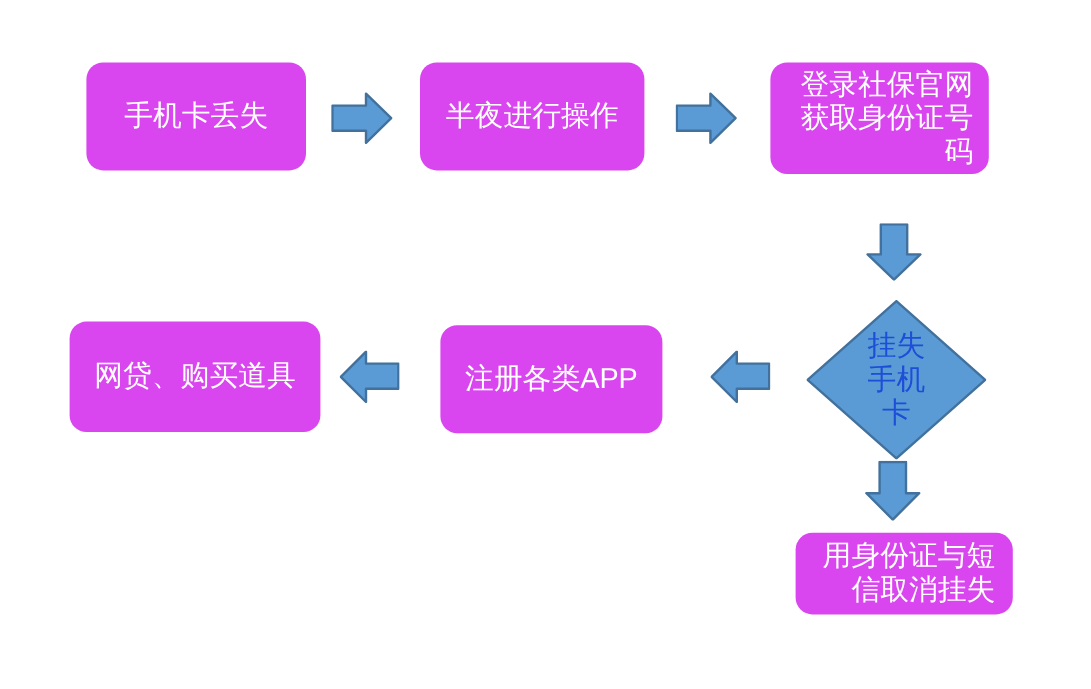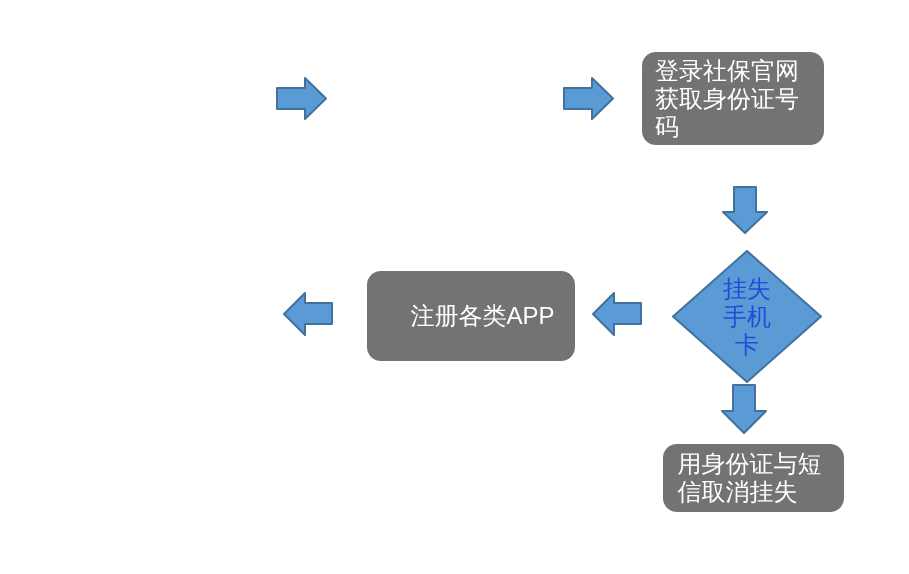--- a/index.html
+++ b/index.html
@@ -10,40 +10,40 @@
   }
   .canvas {
     position: relative;
     width: 909px;
     height: 574px;
     background: #ffffff;
     overflow: hidden;
   }
   .node {
     position: absolute;
-    background: #737373;
+    background: #d946ef;
     border-radius: 14px;
     color: #ffffff;
     display: flex;
     align-items: center;
     justify-content: center;
-    text-align: left;
+    text-align: right;
     font-size: 24px;
     line-height: 28px;
   }
   .node .label-inner {
     display: block;
   }
   
   .n-lost      { left: 72px;  top: 52px;  width: 183px; height: 90px; }
   .n-midnight  { left: 350px; top: 52px;  width: 187px; height: 90px; }
   .n-login     { left: 642px; top: 52px;  width: 182px; height: 93px; }
   .n-login .label-inner { width: 156px; }
   
-  .n-register  { left: 367px; top: 271px; width: 185px; height: 90px; padding-left: 23px; }
+  .n-register  { left: 367px; top: 271px; width: 185px; height: 90px; }
   .n-loans     { left: 58px;  top: 268px; width: 209px; height: 92px; }
   
   .n-cancel    { left: 663px; top: 444px; width: 181px; height: 68px; }
   .n-cancel .label-inner { width: 152px; }
   
   .diamond-wrap {
     position: absolute;
     left: 672px; top: 250px;
     width: 150px; height: 133px;
   }
@@ -68,25 +68,31 @@
   .a-d1 { left: 721px; top: 186px; }
   .a-l1 { left: 592px; top: 292px; }
   .a-l2 { left: 283px; top: 292px; }
   .a-d2 { left: 720px; top: 384px; }
 </style>
 </head>
 <body>
 
 <div class="canvas">
 
+  <div class="node n-lost">
+    <span class="label-inner">手机卡丢失</span>
+  </div>
 
   <svg class="arrow a-r1" width="52" height="45" viewBox="0 0 52 45">
     <polygon points="1,12 29,12 29,2 50,22.5 29,43 29,33 1,33" fill="#5B9BD5" stroke="#41719C" stroke-width="2" stroke-linejoin="round"></polygon>
   </svg>
 
+  <div class="node n-midnight">
+    <span class="label-inner">半夜进行操作</span>
+  </div>
 
   <svg class="arrow a-r2" width="52" height="45" viewBox="0 0 52 45">
     <polygon points="1,12 29,12 29,2 50,22.5 29,43 29,33 1,33" fill="#5B9BD5" stroke="#41719C" stroke-width="2" stroke-linejoin="round"></polygon>
   </svg>
 
   <div class="node n-login">
     <span class="label-inner">登录社保官网获取身份证号码</span>
   </div>
 
   <svg class="arrow a-d1" width="48" height="48" viewBox="0 0 48 48">
@@ -107,20 +113,23 @@
   </svg>
 
   <div class="node n-register">
     <span class="label-inner">注册各类APP</span>
   </div>
 
   <svg class="arrow a-l2" width="50" height="44" viewBox="0 0 50 44">
     <polygon points="49,11 22,11 22,1 1,22 22,43 22,32 49,32" fill="#5B9BD5" stroke="#41719C" stroke-width="2" stroke-linejoin="round"></polygon>
   </svg>
 
+  <div class="node n-loans">
+    <span class="label-inner">网贷、购买道具</span>
+  </div>
 
   <svg class="arrow a-d2" width="48" height="50" viewBox="0 0 48 50">
     <polygon points="13,1 35,1 35,27 46,27 24,49 2,27 13,27" fill="#5B9BD5" stroke="#41719C" stroke-width="2" stroke-linejoin="round"></polygon>
   </svg>
 
   <div class="node n-cancel">
     <span class="label-inner">用身份证与短信取消挂失</span>
   </div>
 
 </div>

